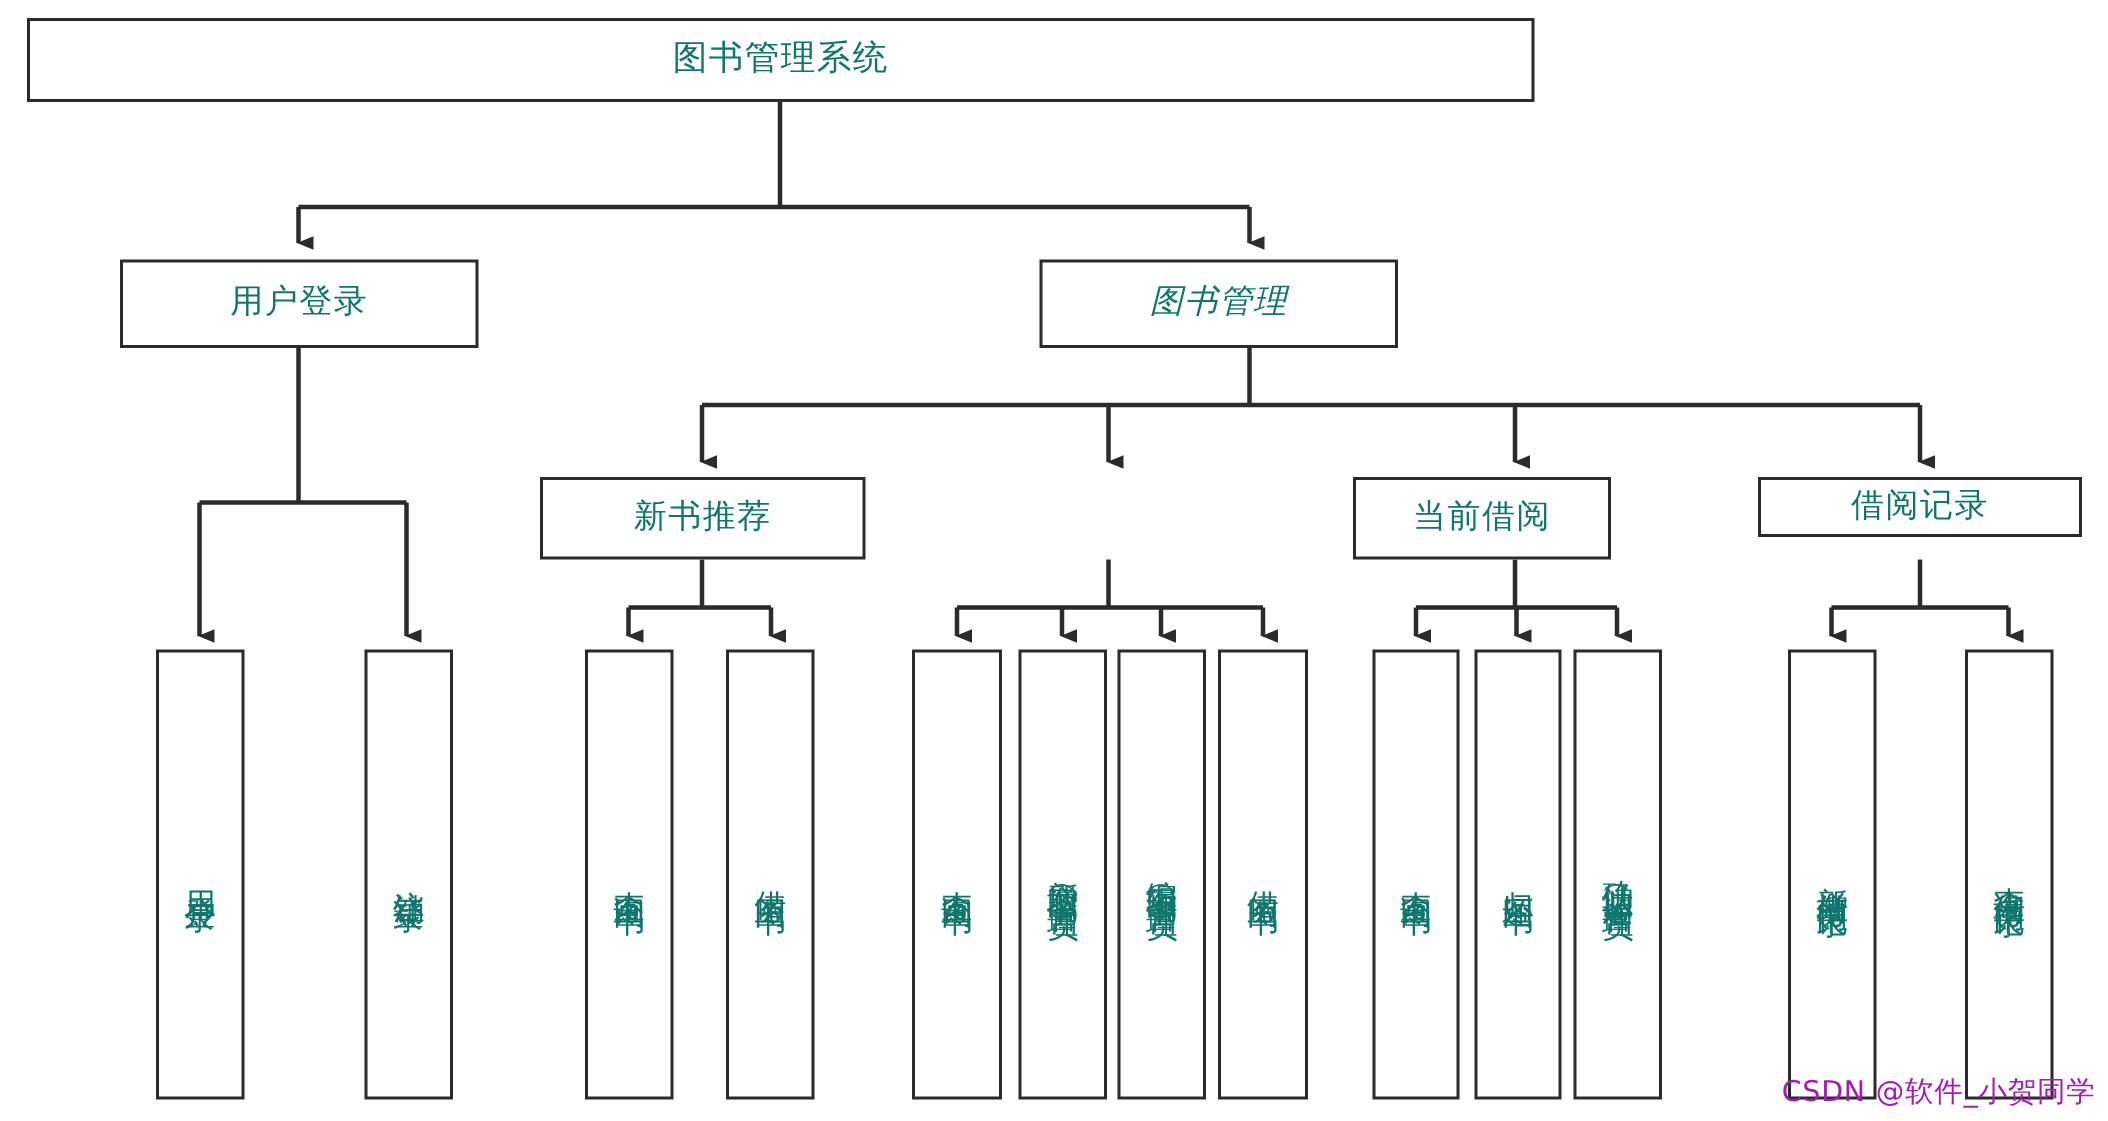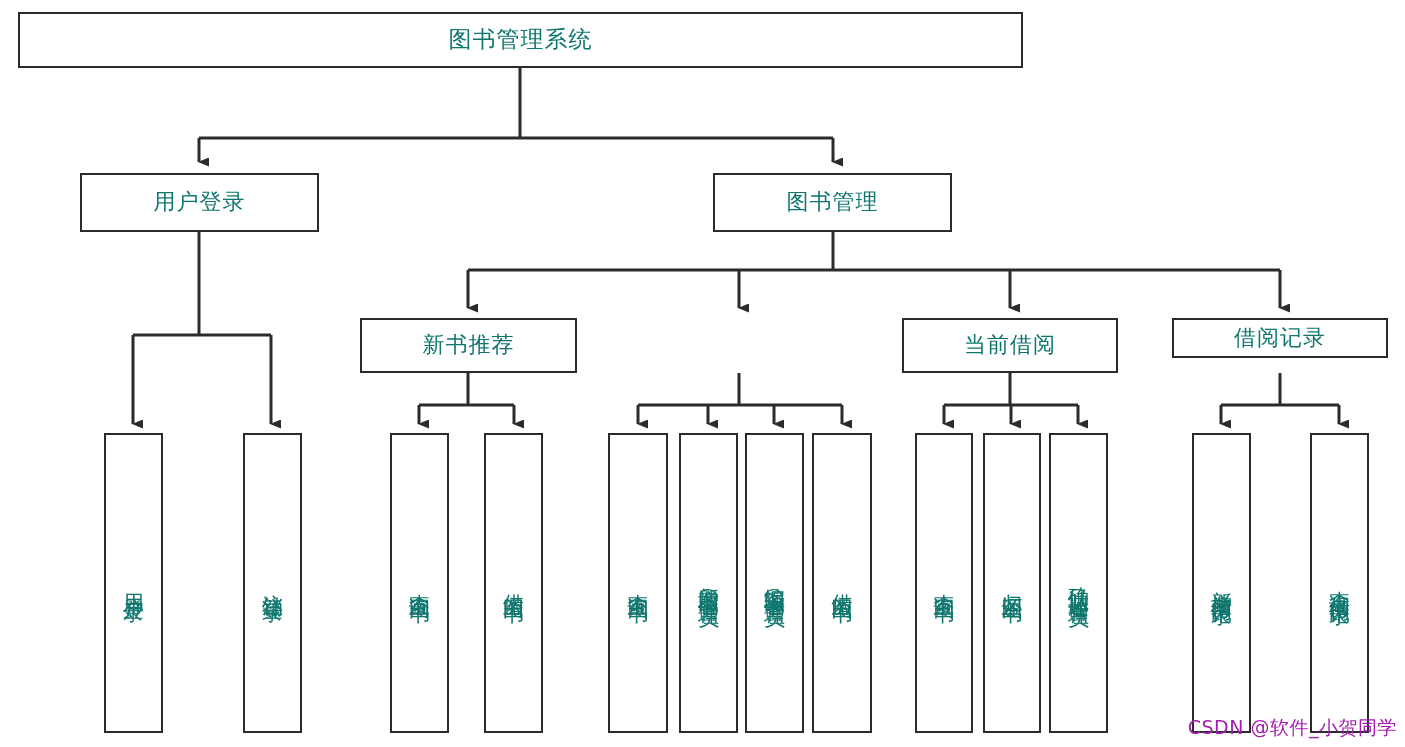--- a/index.html
+++ b/index.html
@@ -125,28 +125,28 @@
     </g>
   </svg>
 
   <div class="node h root" style="left:18px; top:12px; width:1005px; height:56px;">
     <span>图书管理系统</span>
   </div>
 
   <div class="node h" style="left:80px; top:173px; width:239px; height:59px;">
     <span>用户登录</span>
   </div>
-  <div class="node h" style="left:713px; top:173px; width:239px; height:59px;">
+  <div class="node h" style="left:693px; top:173px; width:239px; height:59px;font-style:italic;">
     <span>图书管理</span>
   </div>
 
   <div class="node h" style="left:360px; top:318px; width:217px; height:55px;">
     <span>新书推荐</span>
   </div>
-  <div class="node h" style="left:902px; top:318px; width:216px; height:55px;">
+  <div class="node h" style="left:902px; top:318px; width:172px; height:55px;">
     <span>当前借阅</span>
   </div>
   <div class="node h" style="left:1172px; top:318px; width:216px; height:40px;">
     <span>借阅记录</span>
   </div>
 
   <div class="node v" style="left:104px; top:433px; width:59px; height:300px;">
     <span class="vtext">用户登录</span>
   </div>
   <div class="node v" style="left:243px; top:433px; width:59px; height:300px;">

